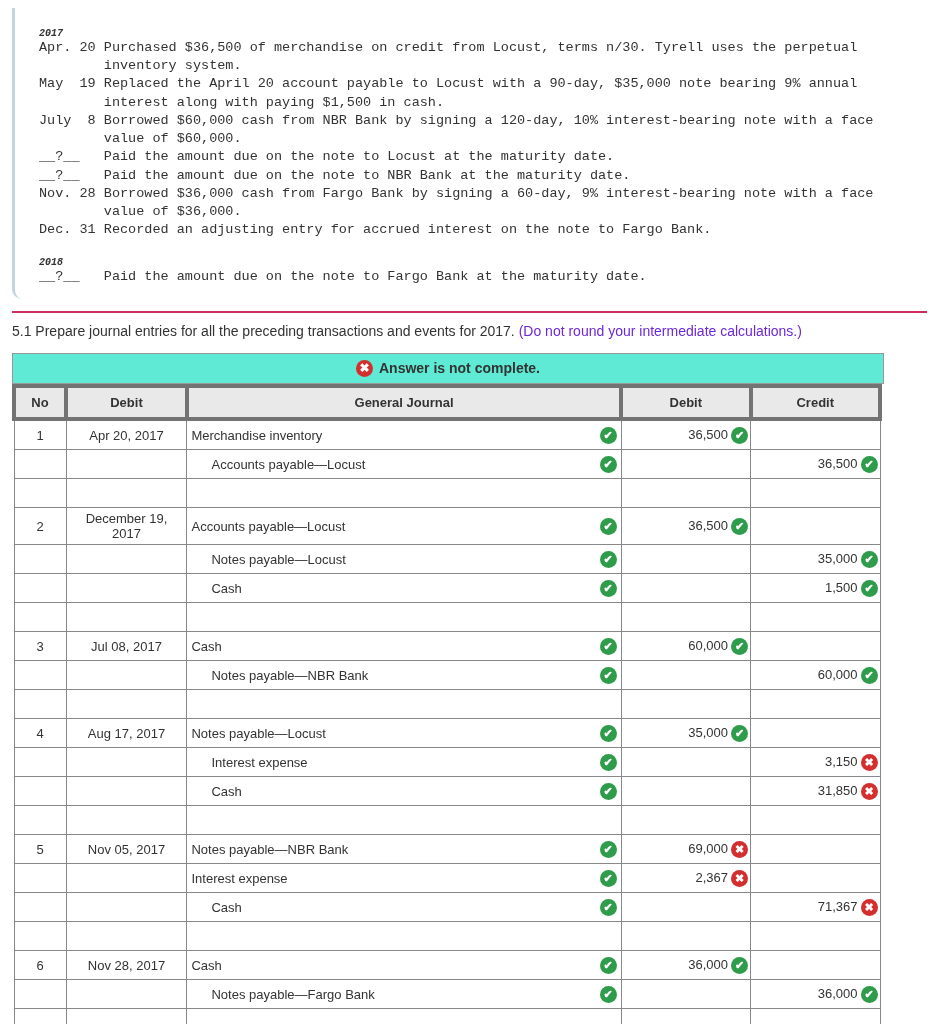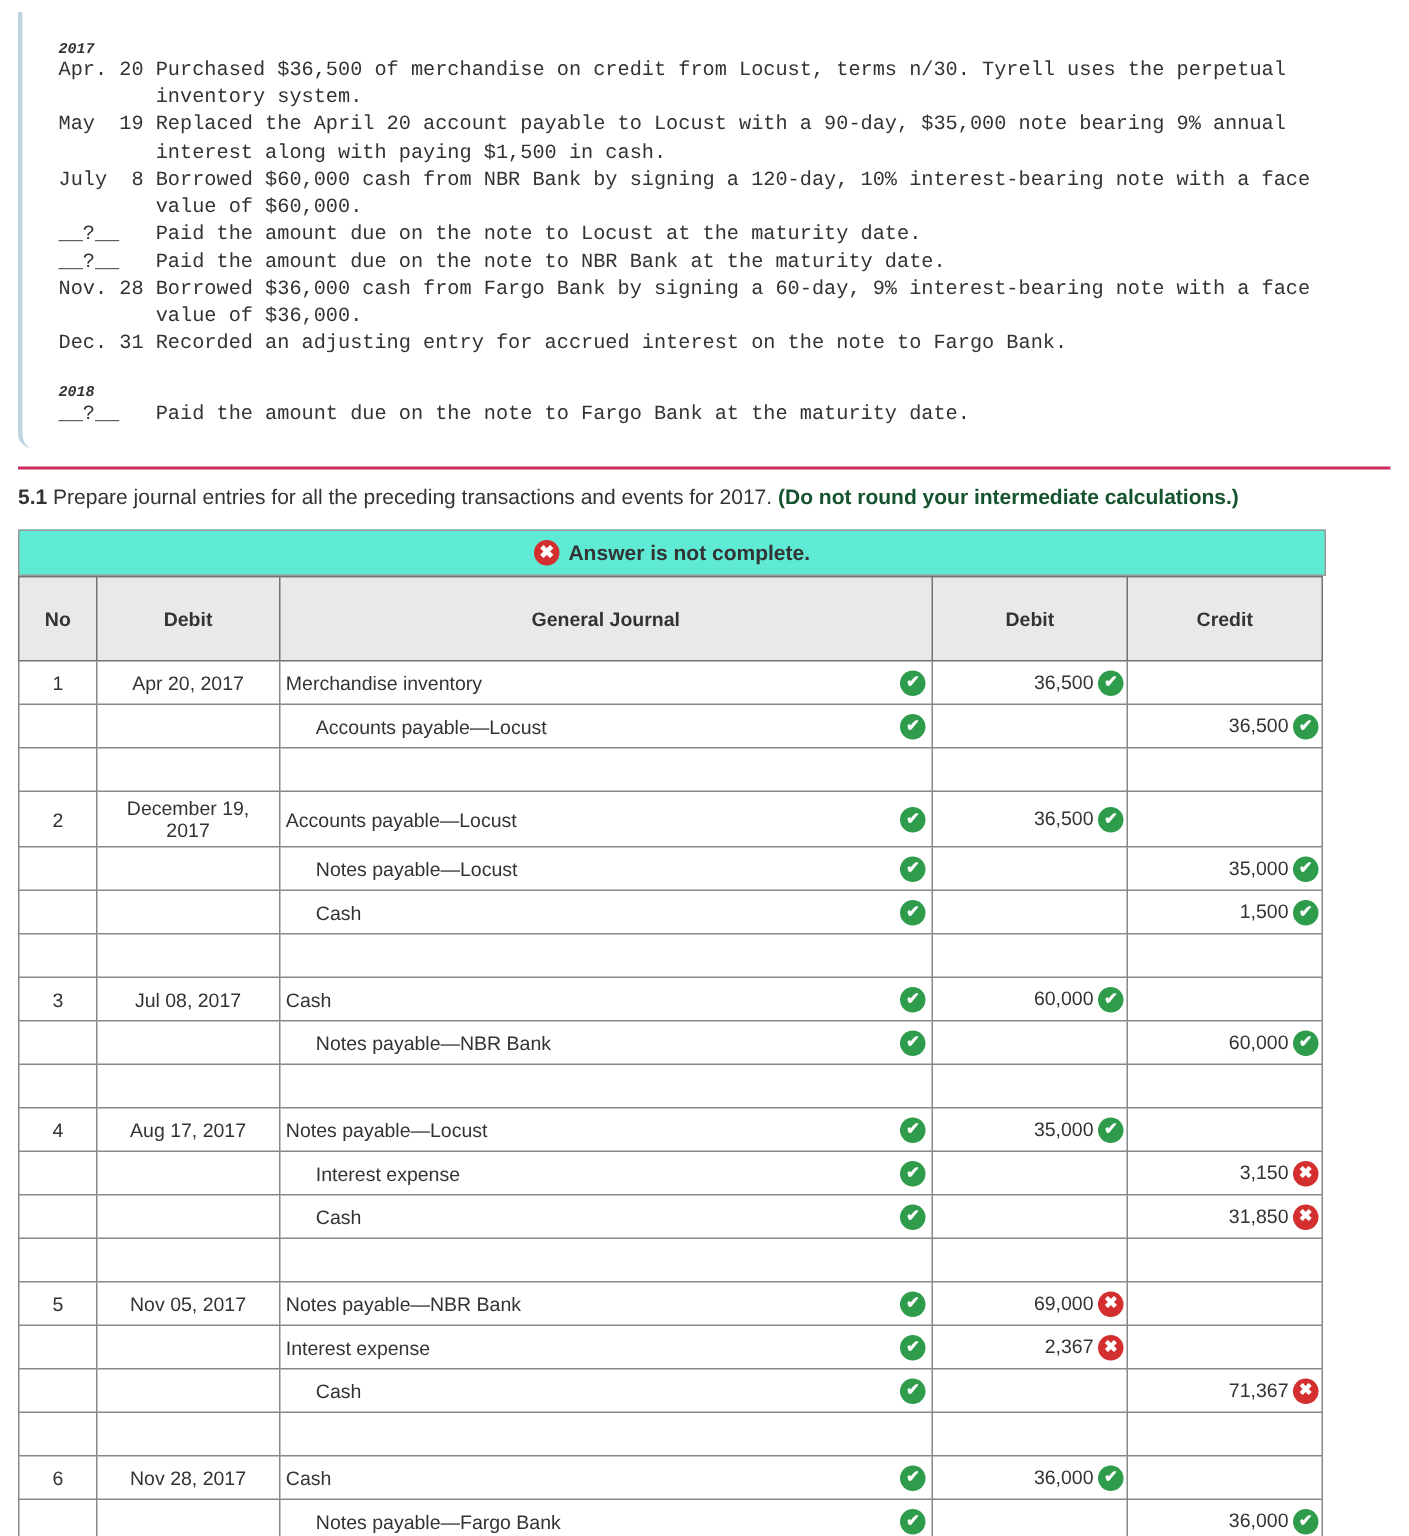--- a/index.html
+++ b/index.html
@@ -35,22 +35,22 @@
   }
   .pink-hr {
     border: none;
     border-top: 2px solid #d02c5d;
     margin: 6px 0 10px 0;
   }
   .q-text {
     font-size: 14px;
     margin: 8px 0 14px 0;
   }
-  .q-text .red { color: #14532d; font-weight: bold; text-align: center; }
-  .q-text b { font-weight: bold; margin-top: 32px; }
+  .q-text .red { color: #6d28d9; font-weight: normal; text-align: center; }
+  .q-text b { font-weight: normal; margin-top: 32px; }
 
   .answer-banner {
     background: #5eead4;
     border: 1px solid #999;
     text-align: center;
     padding: 6px 0;
     font-weight: bold;
     font-size: 14px;
     width: 870px;
   }
@@ -60,22 +60,22 @@
     font-size:12px; font-weight:bold; vertical-align:middle; margin-right:6px;
   }
 
   table.journal {
     border-collapse: collapse;
     width: 870px;
     font-size: 13px;
   }
   table.journal th {
     background: #e9e9e9;
-    border: 1px solid #737373;
-    padding: 20px 6px;
+    border: 4px solid #737373;
+    padding: 7px 6px;
     font-weight: bold;
     text-align: center;
   }
   table.journal td {
     border: 1px solid #888;
     padding: 3px 4px;
     height: 22px;
     background: #fff;
     vertical-align: middle;
   }

